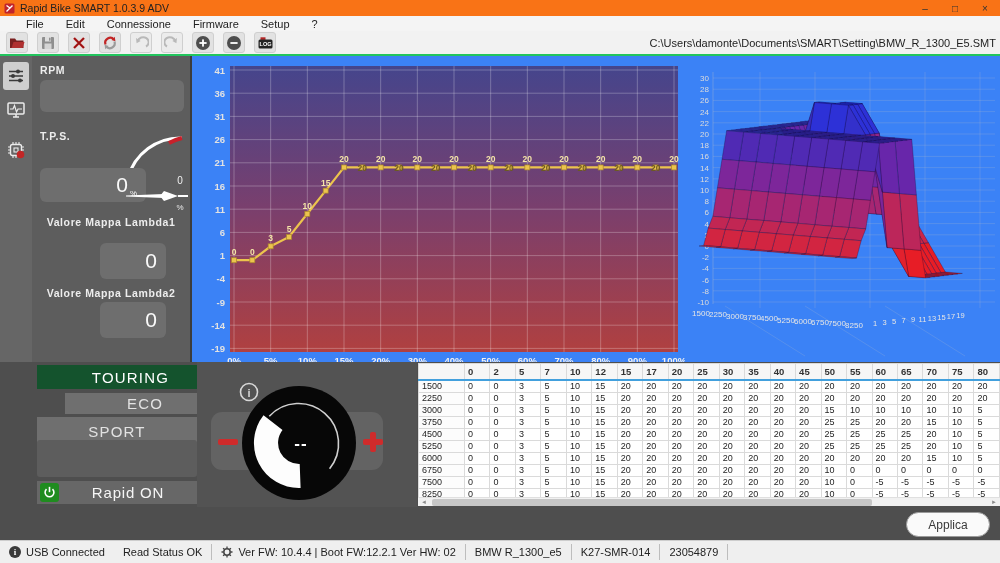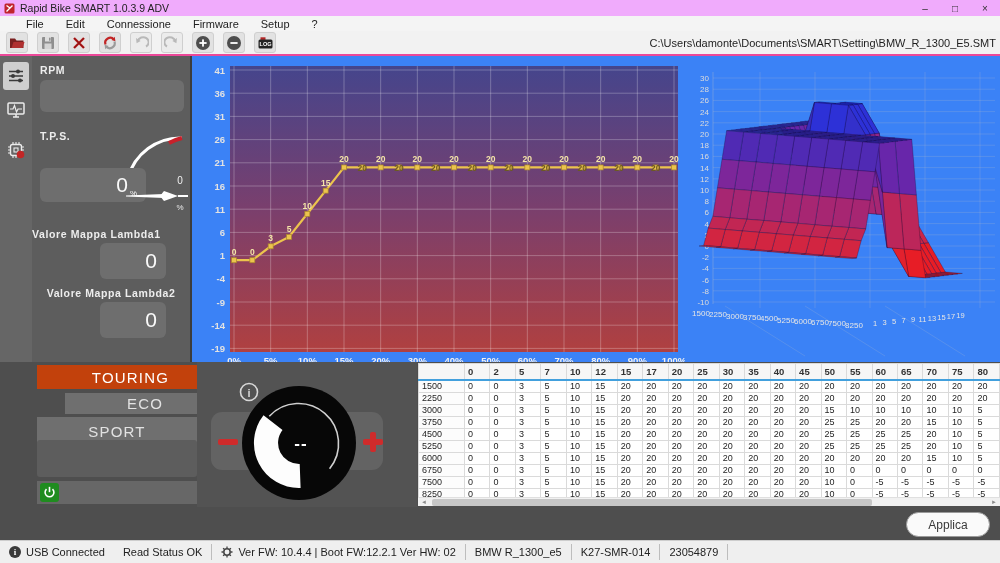--- a/index.html
+++ b/index.html
@@ -1,34 +1,34 @@
 <!DOCTYPE html>
 <html><head>
 <meta charset="utf-8">
 <style>
   html,body{margin:0;padding:0;background:#222;}
   *{box-sizing:border-box;}
   #app{position:relative;width:1000px;height:563px;overflow:hidden;
        font-family:"Liberation Sans",sans-serif;background:#4e4e4e;}
 
   
-  .titlebar{position:absolute;left:0;top:0;width:1000px;height:16px;background:#f0abfc;
+  .titlebar{position:absolute;left:0;top:0;width:1000px;height:16px;background:#f97316;
             display:flex;align-items:center;padding-left:4px;font-size:10.5px;color:#222;}
   .appicon{width:11px;height:11px;margin-right:5px;}
   .winbtns{margin-left:auto;display:flex;align-items:center;height:100%;}
   .winbtn{width:30px;text-align:center;font-size:10px;color:#333;cursor:default;}
 
   
   .menubar{position:absolute;left:0;top:16px;width:1000px;height:15px;background:#f4f4f4;
            display:flex;align-items:center;gap:22px;padding-left:26px;font-size:11px;color:#222;}
   .menuitem{cursor:default;}
 
   
   .toolbar{position:absolute;left:0;top:31px;width:1000px;height:25px;background:#f2f2f2;
-           display:flex;align-items:center;gap:9px;padding-left:6px;border-bottom:2px solid #ec4899;}
+           display:flex;align-items:center;gap:9px;padding-left:6px;border-bottom:2px solid #22c55e;}
   .tbtn{width:22px;height:21px;background:#e2e2e2;border:1px solid #cfcfcf;border-radius:3px;
         display:flex;align-items:center;justify-content:center;}
   .tbtn.disabled{background:#ececec;}
   .filepath{margin-left:auto;margin-right:4px;font-size:11px;color:#1d1d1d;}
 
   
   .main{position:absolute;left:0;top:56px;width:1000px;height:306px;background:#3b82f6;}
   .navstrip{position:absolute;left:0;top:0;width:32px;height:306px;background:#666;}
   .navicon{position:absolute;left:3px;width:26px;height:28px;border-radius:3px;
            display:flex;align-items:center;justify-content:center;}
@@ -40,21 +40,21 @@
           display:flex;align-items:center;justify-content:flex-end;padding-right:9px;font-size:21px;}
   .pct{font-size:8px;margin-left:2px;align-self:flex-end;margin-bottom:4px;}
   .chartpanel{position:absolute;left:192px;top:0;width:493px;height:306px;}
   .surfpanel{position:absolute;left:685px;top:0;width:315px;height:306px;}
 
   
   .bottom{position:absolute;left:0;top:362px;width:1000px;height:145px;background:#4e4e4e;}
   .modes{position:absolute;left:0;top:0;width:197px;height:145px;}
   .modebtn{position:absolute;left:37px;width:160px;display:flex;align-items:center;justify-content:center;
            font-size:15px;letter-spacing:1.2px;color:#e2e2e2;background:#6f6f6f;cursor:default;}
-  .modebtn.active{background:#c2410c;color:#fff;padding-left:27px;}
+  .modebtn.active{background:#14532d;color:#fff;padding-left:27px;}
   .modespacer{position:absolute;left:37px;top:78px;width:160px;height:37px;background:#5d5d5d;border-radius:3px;}
   .rapidrow{position:absolute;left:37px;top:119px;width:160px;height:23px;background:#676767;
             display:flex;align-items:center;}
   .rapidlabel{flex:1;text-align:center;font-size:15px;color:#f5f5f5;letter-spacing:.8px;}
   .powerbtn{width:19px;height:19px;margin-left:3px;background:#1f8c1f;border-radius:3px;
             display:flex;align-items:center;justify-content:center;}
   .dialpanel{position:absolute;left:197px;top:0;width:220px;height:145px;background:#535353;}
   .tablewrap{position:absolute;left:418px;top:1px;width:582px;height:143px;background:#fff;overflow:hidden;}
   #map-table{border-collapse:collapse;table-layout:fixed;width:100%;}
   #map-table th,#map-table td{border:1px solid #dadada;font:400 9px/11px "Liberation Sans",sans-serif;
@@ -212,21 +212,21 @@
         <span class="pct">%</span>
       </div>
       <svg style="position:absolute;left:94px;top:118px;" width="64" height="38" viewBox="0 0 64 38">
         <text x="54" y="10" font-size="10" fill="#f0f0f0" text-anchor="middle">0</text>
         <polygon points="0,21.5 38,20 38,24 0,22.5" fill="#fff"></polygon>
         <polygon points="38,17 52,22 38,27 34,22" fill="#fff"></polygon>
         <rect x="52" y="21" width="10" height="2" fill="#fff"></rect>
         <text x="54" y="36" font-size="8" fill="#e8e8e8" text-anchor="middle">%</text>
       </svg>
 
-      <span class="slabel" style="left:0;top:172px;width:158px;text-align:left;">Valore Mappa Lambda1</span>
+      <span class="slabel" style="left:0;top:160px;width:158px;text-align:center;">Valore Mappa Lambda1</span>
       <div class="sfield" style="left:68px;top:187px;width:66px;height:36px;">
         <span>0</span>
       </div>
       <span class="slabel" style="left:0;top:231px;width:158px;text-align:center;">Valore Mappa Lambda2</span>
       <div class="sfield" style="left:68px;top:246px;width:66px;height:36px;">
         <span>0</span>
       </div>
     </div>
     <div class="sidesep"></div>
 
@@ -644,20 +644,21 @@
       <div class="modebtn" style="top:31px;height:21px;margin-left:28px;">ECO</div>
       <div class="modebtn" style="top:55px;height:28px;">SPORT</div>
       <div class="modespacer"></div>
       <div class="rapidrow">
         <span class="powerbtn">
           <svg width="15" height="15" viewBox="0 0 18 18">
             <path d="M 5.4 5 A 5.3 5.3 0 1 0 12.6 5" stroke="#fff" stroke-width="1.9" fill="none"></path>
             <path d="M9 2.2 V8.6" stroke="#fff" stroke-width="1.9"></path>
           </svg>
         </span>
+        <span class="rapidlabel">Rapid ON</span>
       </div>
     </div>
 
     <div class="dialpanel">
       <svg width="220" height="145" viewBox="0 0 220 145">
         <rect x="14" y="50" width="172" height="58" rx="11" fill="#636363"></rect>
         <rect x="21" y="77" width="20" height="6" rx="2" fill="#cf2b2b"></rect>
         <g>
           <rect x="166" y="77" width="20" height="6" rx="2" fill="#cf2b2b"></rect>
           <rect x="173" y="70" width="6" height="20" rx="2" fill="#cf2b2b"></rect>

